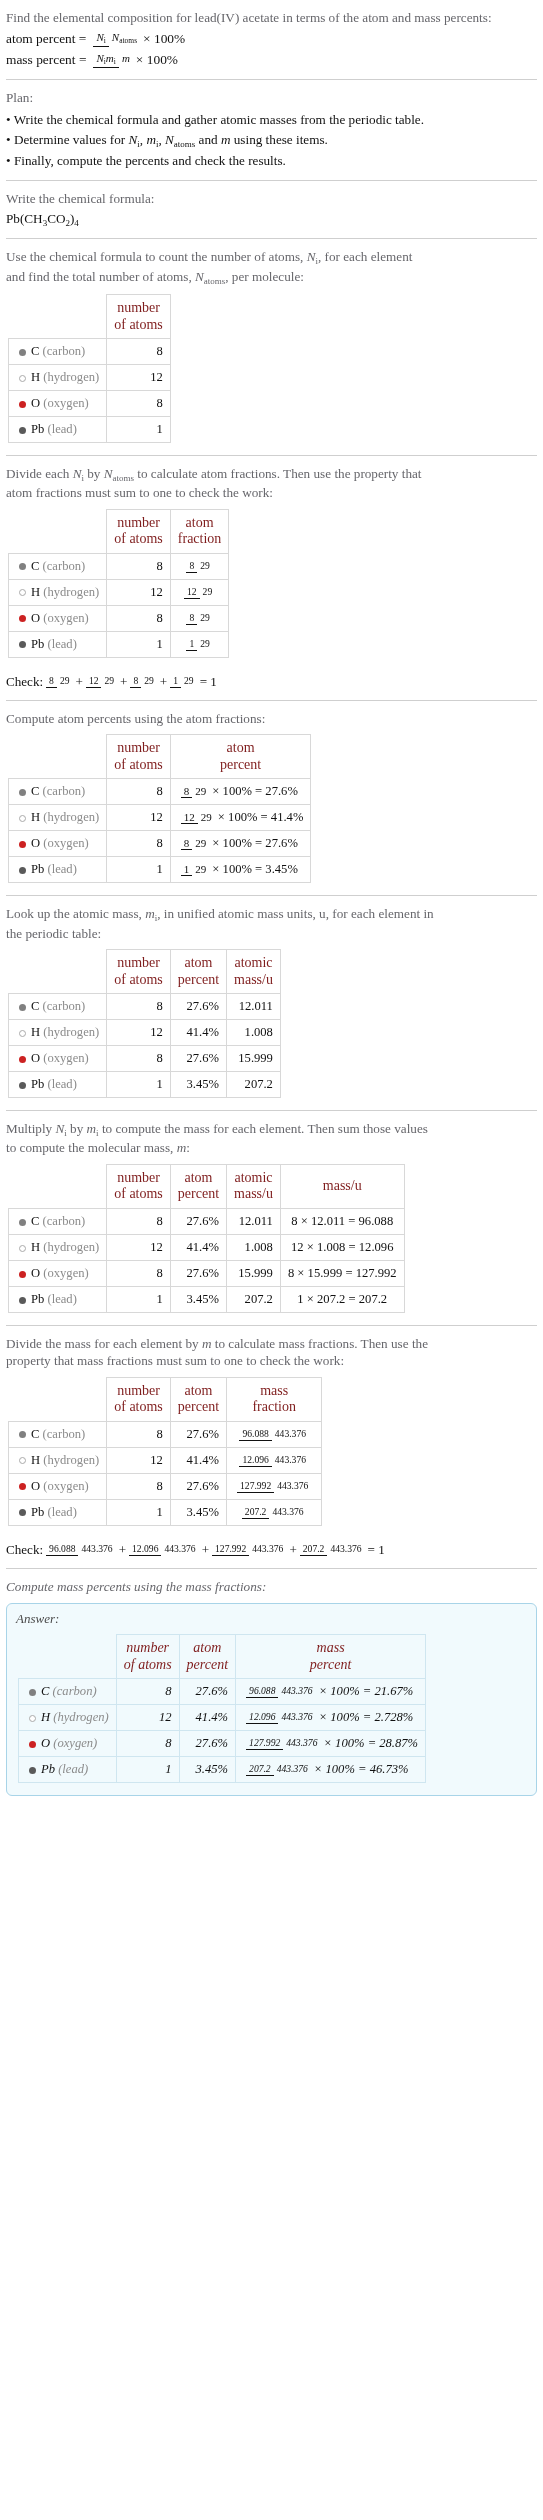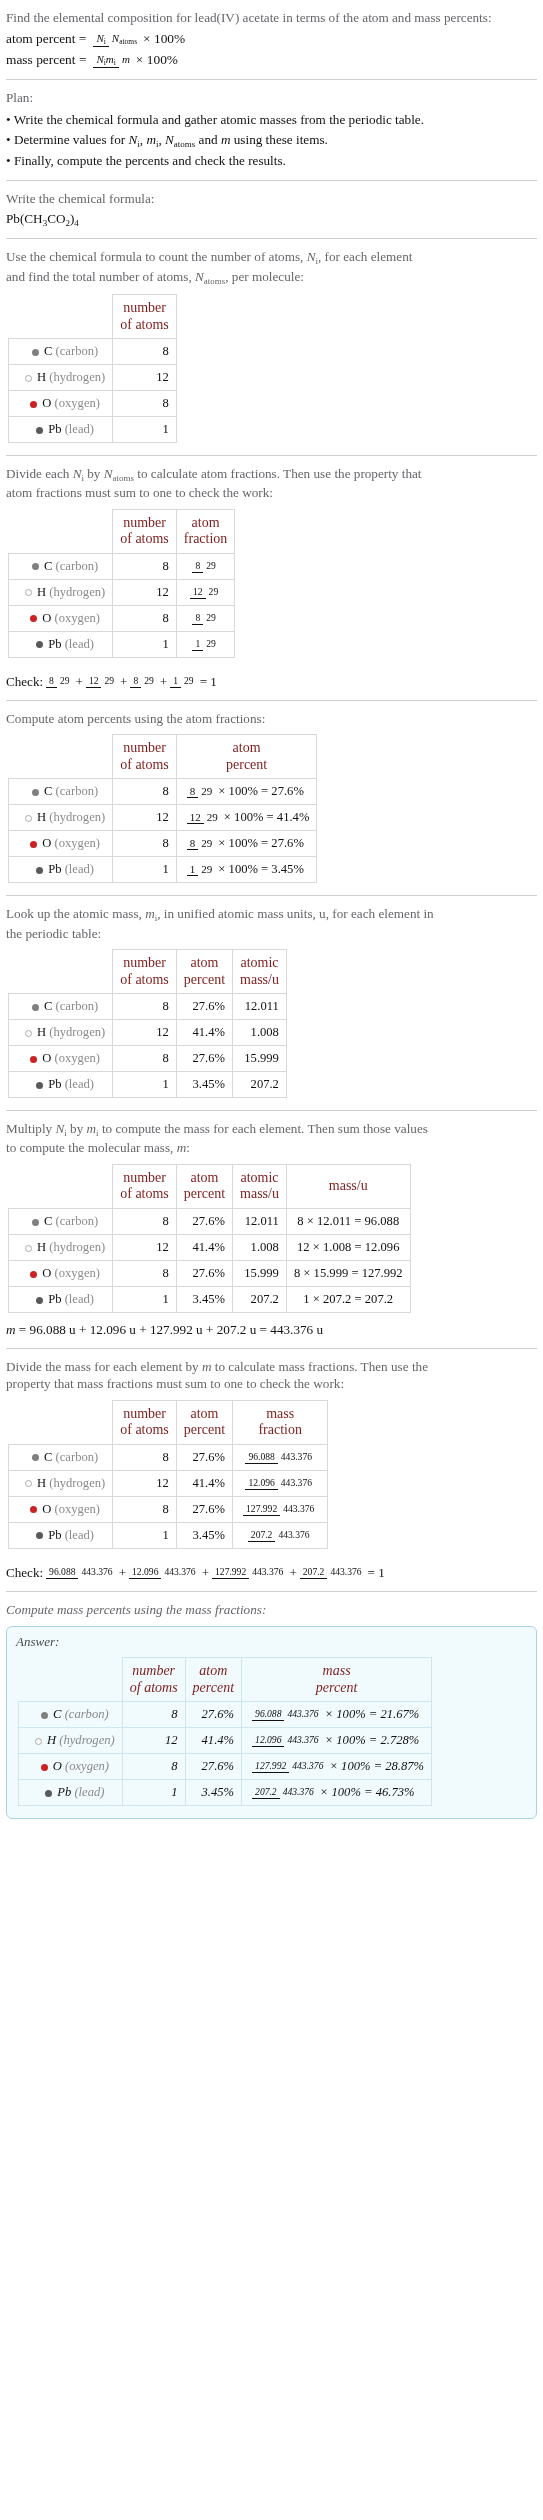--- a/index.html
+++ b/index.html
@@ -8,21 +8,21 @@
     background:#ffffff;
     font-family:"Liberation Serif", serif;
     color:#000;
     -webkit-font-smoothing:antialiased;
   }
   .page{width:543px;box-sizing:border-box;padding:0 6px;}
   .section{padding:9px 0 10px 0;border-bottom:1px solid #cfcfcf;}
   .section:last-child{border-bottom:none;font-style:italic;}
   .prompt{color:#66666b;font-size:13.2px;line-height:1.32;}
   .statement{color:#111;font-size:13.2px;line-height:1.35;margin-top:2px;}
-  .eqline{font-size:13.4px;margin:5px 0 1px 0;display:flex;align-items:center;color:#111;}
+  .eqline{font-size:13.4px;margin:5px 0 1px 0;display:flex;color:#111;}
   .eqline .lab{margin-right:4px;}
   .bullets{margin:3px 0 0 0;color:#111;font-size:13.2px;line-height:1.5;}
   .bullets div{white-space:nowrap;}
   .var{font-style:italic;font-family:"Liberation Serif",serif;}
   sub{font-size:.68em;vertical-align:-.28em;font-style:normal;}
 
   
   .frac{display:inline-flex;flex-direction:row;vertical-align:middle;
         text-align:center;margin:0 3px;line-height:1.12;}
   .frac .num{padding:0 3px;border-bottom:1px solid #111;}
@@ -36,21 +36,21 @@
     border:1px solid #d8d8d8;
     padding:5px 7px;
     vertical-align:middle;
     font-weight:normal;
     color:#111;
   }
   table.grid td.hdr,table.grid th{
     color:#7f1d1d;text-align:center;font-size:14px;line-height:1.18;
   }
   table.grid td.blank{border:none;background:transparent;}
-  table.grid td.elem{white-space:nowrap;text-align:center;padding-left:16px;}
+  table.grid td.elem{white-space:nowrap;text-align:left;padding-left:10px;}
   table.grid td.num{text-align:right;}
   table.grid td.ctr{text-align:center;}
   .ename{color:#111;}
   .eparen{color:#8b8b8b;}
   .dot{display:inline-block;width:7px;height:7px;border-radius:50%;
        margin-right:5px;vertical-align:middle;}
   .check{font-size:13.1px;color:#111;margin-top:16px;display:flex;align-items:center;flex-wrap:wrap;}
   .mline{font-size:13.2px;color:#111;margin-top:3px;}
   .answerbox{
     border:1px solid #a8d4e8;border-radius:6px;background:#f1fafd;
@@ -350,23 +350,20 @@
       </tr>
       <tr>
         <td class="elem"><span class="dot" style="background:#5a5a5a"></span><span class="ename">Pb</span> <span class="eparen">(lead)</span></td>
         <td class="num">1</td>
         <td class="num">3.45%</td>
         <td class="num">207.2</td>
         <td class="ctr nowrap">1 × 207.2 = 207.2</td>
       </tr>
     </tbody>
       </table>
-    <div class="mline" style="margin-top:9px;">
-      <span class="var">m</span><span> = 96.088 u + 12.096 u + 127.992 u + 207.2 u = 443.376 u</span>
-    </div>
   </div>
 
   <div class="section">
     <div class="prompt">
       <span>Divide the mass for each element by </span><span class="var">m</span><span> to calculate mass fractions. Then use the</span><br><span>property that mass fractions must sum to one to check the work:</span>
     </div>
     <table class="grid">
       <tbody>
           <tr>
         <td class="blank"></td>

